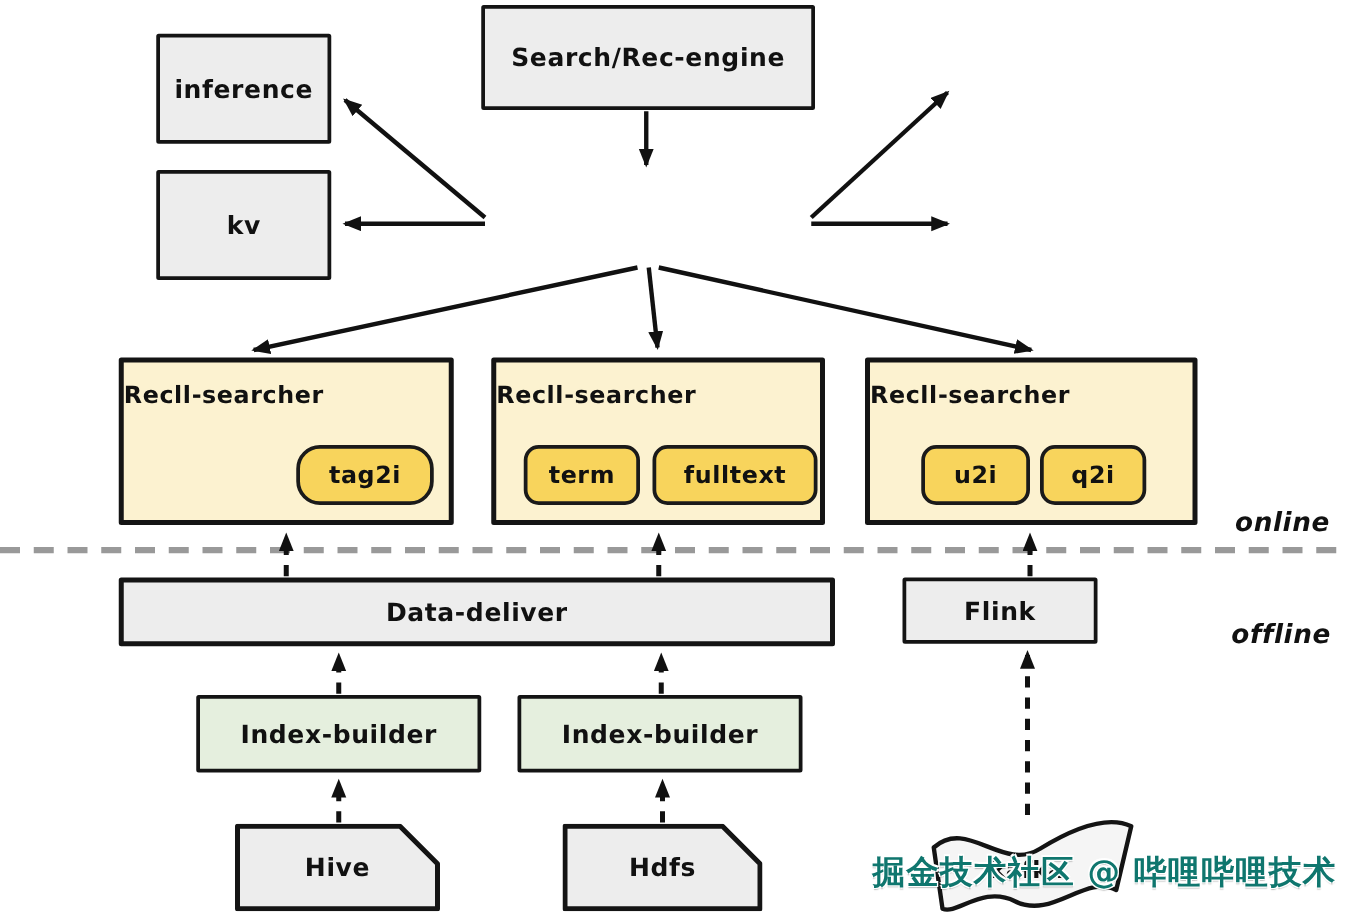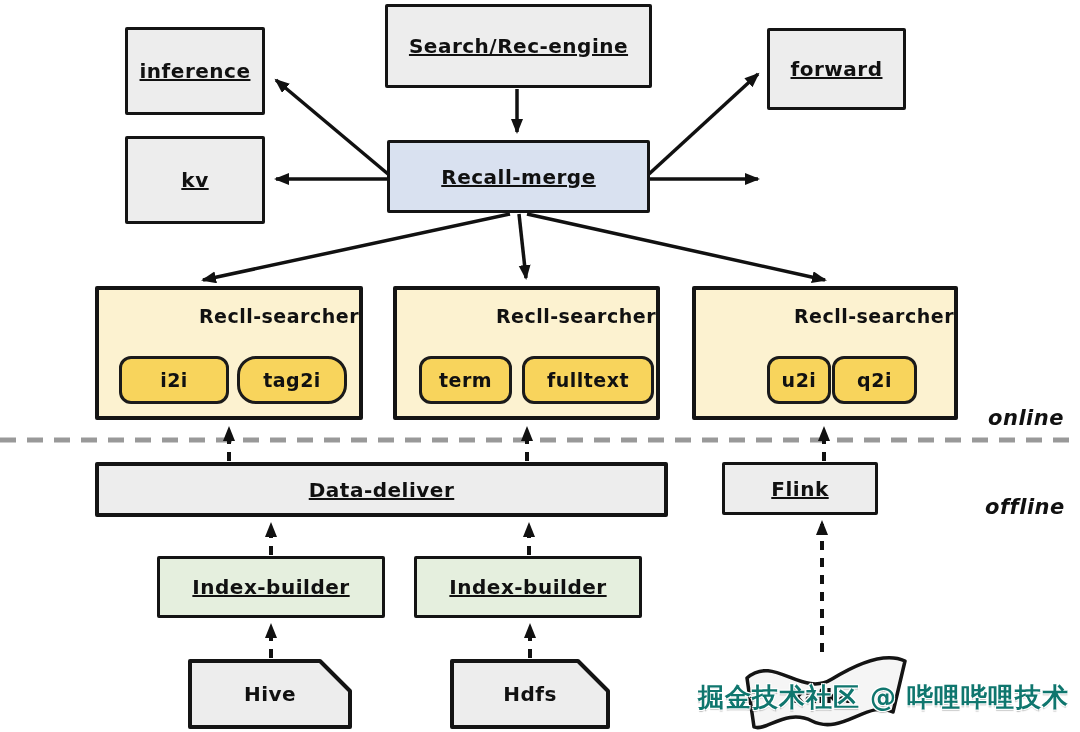--- a/index.html
+++ b/index.html
@@ -4,47 +4,47 @@
 <style>
   html,body{margin:0;padding:0;background:#ffffff;}
   .canvas{
     position:relative;width:1080px;height:732px;background:#ffffff;overflow:hidden;
     font-family:"DejaVu Sans","Liberation Sans",sans-serif;font-weight:bold;color:#111;
   }
   .layer{position:absolute;left:0;top:0;width:1080px;height:732px;z-index:1;}
   .box{
     position:absolute;display:flex;align-items:center;justify-content:center;
     box-sizing:border-box;border:3px solid #141414;background:#ededed;
-    font-size:20px;letter-spacing:.5px;text-align:right;z-index:2;border-radius:2px;text-decoration:underline;
+    font-size:20px;letter-spacing:.5px;text-align:right;z-index:2;border-radius:2px;
   }
   .blue{background:#d9e1f0;}
   .green{background:#e5efde;}
   .searcher{
     position:absolute;box-sizing:border-box;border:4px solid #141414;background:#fcf2d0;
     z-index:2;border-radius:2px;
   }
-  .s-title{position:absolute;left:0;right:0;top:15px;text-align:right;font-size:19px;letter-spacing:.5px;}
+  .s-title{position:absolute;left:0;right:0;top:15px;text-align:left;font-size:19px;letter-spacing:.5px;}
   .pill{
     position:absolute;top:66px;height:48px;box-sizing:border-box;border:3px solid #1a1a1a;
     border-radius:12px;background:#f8d45c;display:flex;align-items:center;justify-content:center;
     font-size:19px;letter-spacing:.5px;
   }
   
   #n-search{left:385px;top:4px;width:267px;height:84px;}
   #n-inference{left:125px;top:27px;width:140px;height:88px;}
   #n-kv{left:125px;top:136px;width:140px;height:88px;}
   #n-recall{left:387px;top:140px;width:263px;height:73px;}
   #n-forward{left:767px;top:28px;width:139px;height:82px;}
   #n-score{left:767px;top:137px;width:139px;height:85px;}
   #n-s1{left:95px;top:286px;width:268px;height:134px;}
   #n-s2{left:393px;top:286px;width:267px;height:134px;}
   #n-s3{left:692px;top:286px;width:266px;height:134px;}
   #p-i2i{left:20px;width:110px;}   #p-tag2i{left:138px;width:110px;border-radius:19px;}
   #p-term{left:22px;width:93px;}   #p-fulltext{left:125px;width:132px;}
-  #p-u2i{left:41px;width:64px;margin-left:30px;}    #p-q2i{left:136px;width:85px;}
+  #p-u2i{left:41px;width:87px;}    #p-q2i{left:136px;width:85px;}
   #n-deliver{left:95px;top:462px;width:573px;height:55px;border-width:4px;}
   #n-flink{left:722px;top:462px;width:156px;height:53px;}
   #n-ib1{left:157px;top:556px;width:228px;height:62px;}
   #n-ib2{left:414px;top:556px;width:228px;height:62px;}
   .doc{position:absolute;z-index:2;}
   #n-hive{left:188px;top:659px;width:164px;height:70px;}
   #n-hdfs{left:450px;top:659px;width:160px;height:70px;}
   .doc .doc-label{position:absolute;left:0;right:0;top:0;bottom:0;display:flex;align-items:center;justify-content:center;font-size:20px;letter-spacing:.5px;}
   .zone{position:absolute;font-size:21px;letter-spacing:.5px;z-index:2;font-style:italic;}
   #z-online{left:988px;top:406px;}
@@ -99,30 +99,23 @@
 
   <div class="box" id="n-search">
     <span>Search/Rec-engine</span>
   </div>
   <div class="box" id="n-inference">
     <span>inference</span>
   </div>
   <div class="box" id="n-kv">
     <span>kv</span>
   </div>
-  <div class="box blue" id="n-recall">
-    <span>Recall-merge</span>
-  </div>
-  <div class="box" id="n-forward">
-    <span>forward</span>
-  </div>
 
   <div class="searcher" id="n-s1">
     <div class="s-title">Recll-searcher</div>
-    <div class="pill" id="p-i2i">i2i</div>
     <div class="pill" id="p-tag2i">tag2i</div>
   </div>
   <div class="searcher" id="n-s2">
     <div class="s-title">Recll-searcher</div>
     <div class="pill" id="p-term">term</div>
     <div class="pill" id="p-fulltext">fulltext</div>
   </div>
   <div class="searcher" id="n-s3">
     <div class="s-title">Recll-searcher</div>
     <div class="pill" id="p-u2i">u2i</div>

